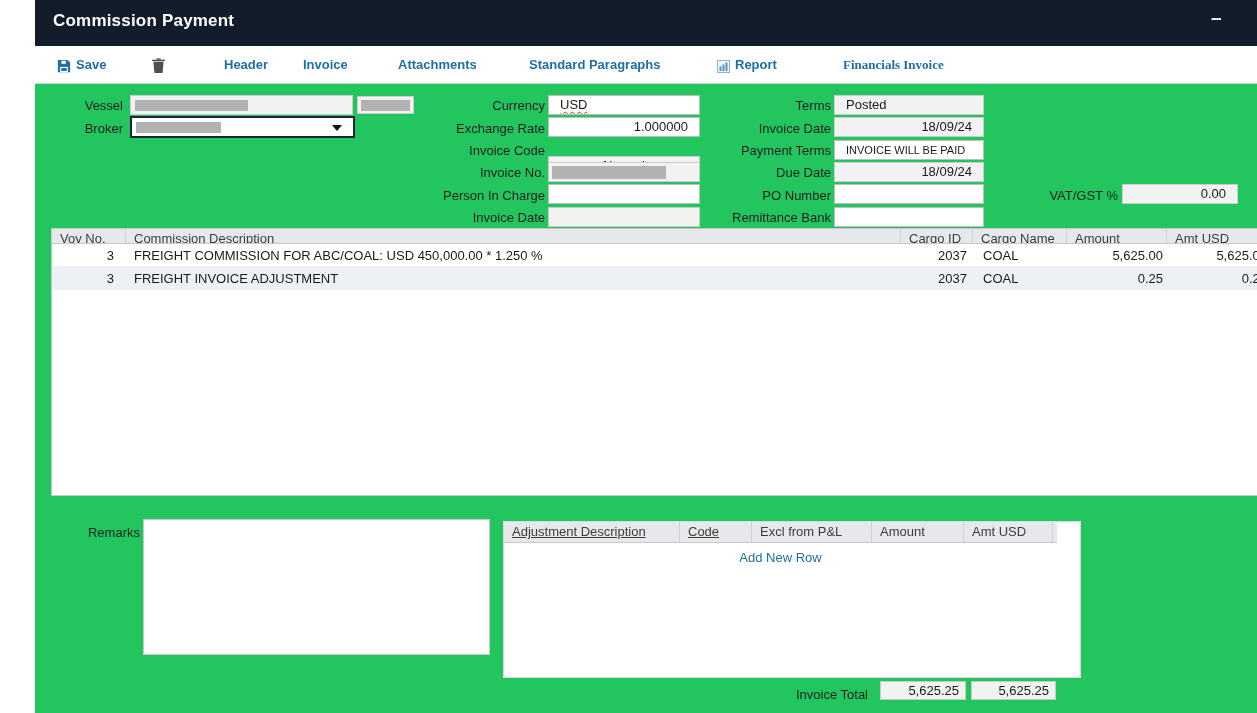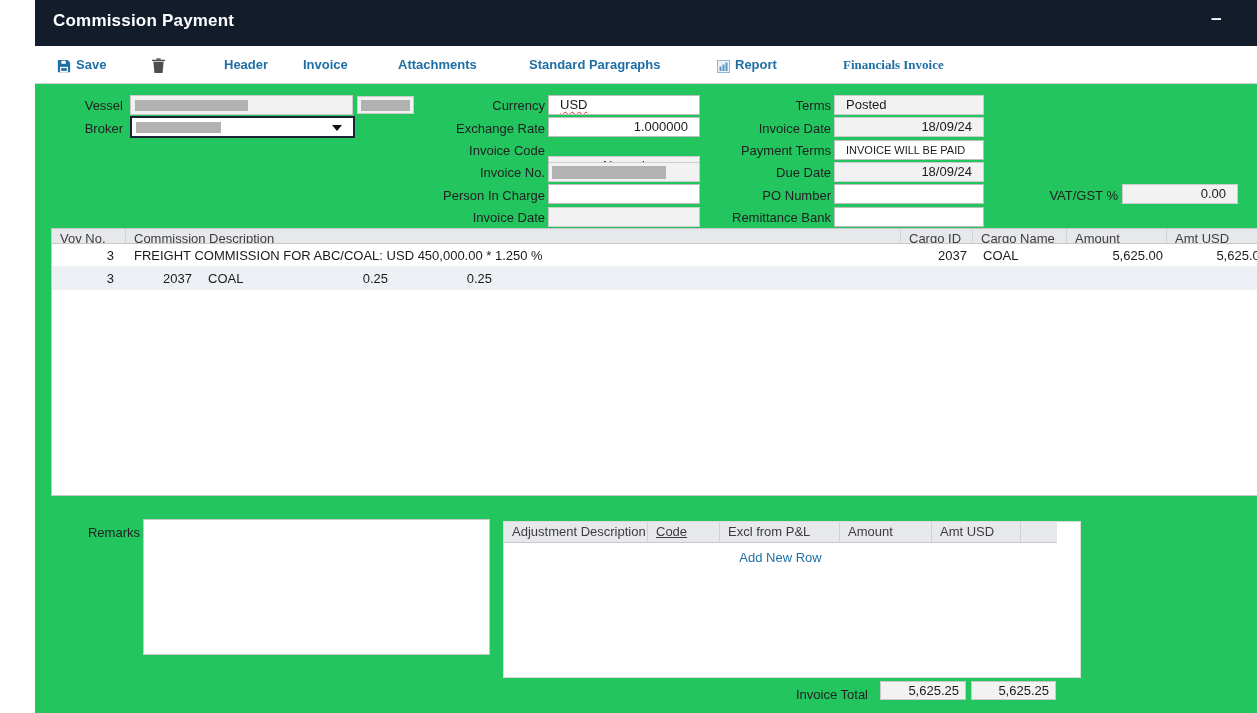--- a/index.html
+++ b/index.html
@@ -46,21 +46,21 @@
   .g-row .c-cid   { text-align:right; padding-right:6px; }
   .g-row .c-cname { padding-left:10px; }
   .g-row .c-amt   { text-align:right; padding-right:4px; }
   .g-row .c-ausd  { text-align:right; padding-right:8px; }
 
   
   .remarks-box { position:absolute; left:108px; top:519px; width:347px; height:136px; border:1px solid #c9c9c9; background:#fff; resize:none; font-family:"Liberation Sans", sans-serif; font-size:13px; padding:4px; }
   .adj-panel { position:absolute; left:468px; top:521px; width:578px; height:157px; border:1px solid #dcdcdc; background:#fff; }
   .adj-head { display:flex; height:21px; background:#e6e8eb; border-bottom:1px solid #c8c8c8; font-size:13px; color:#3d3d3d; width:553px; }
   .adj-head > div { line-height:20px; padding-left:8px; border-right:1px solid #cfd2d5; white-space:nowrap; overflow:hidden; }
-  .a-desc { width:144px; } .a-code { width:72px;text-decoration:underline; } .a-excl { width:120px; } .a-amt { width:92px; } .a-ausd { width:89px; }
+  .a-desc { width:176px;text-decoration:underline; } .a-code { width:72px;text-decoration:underline; } .a-excl { width:120px; } .a-amt { width:92px; } .a-ausd { width:89px; }
   .add-row { position:absolute; left:0; top:28px; width:553px; text-align:center; color:#1d6fa5; font-size:13px; cursor:pointer; }
   .total-box { position:absolute; height:19px; border:1px solid #c9c9c9; background:#f2f2f2; font-size:13px; text-align:right; padding:0 6px; line-height:17px; color:#1a1a1a; }
 </style>
 </head>
 <body>
 
 <div class="app">
 
   <div class="titlebar">
     <span class="title">Commission Payment</span>
@@ -170,20 +170,21 @@
     <div class="g-row">
       <div class="c-voy">3</div>
       <div class="c-desc">FREIGHT COMMISSION FOR ABC/COAL: USD 450,000.00 * 1.250 %</div>
       <div class="c-cid">2037</div>
       <div class="c-cname">COAL</div>
       <div class="c-amt">5,625.00</div>
       <div class="c-ausd">5,625.00</div>
     </div>
     <div class="g-row alt">
       <div class="c-voy">3</div>
+      <div class="c-desc">FREIGHT INVOICE ADJUSTMENT</div>
       <div class="c-cid">2037</div>
       <div class="c-cname">COAL</div>
       <div class="c-amt">0.25</div>
       <div class="c-ausd">0.25</div>
     </div>
   </div>
 
   <label class="lbl" style="left:38px; top:525px; width:67px;">Remarks</label>
   <textarea class="remarks-box" style=""></textarea>
 

